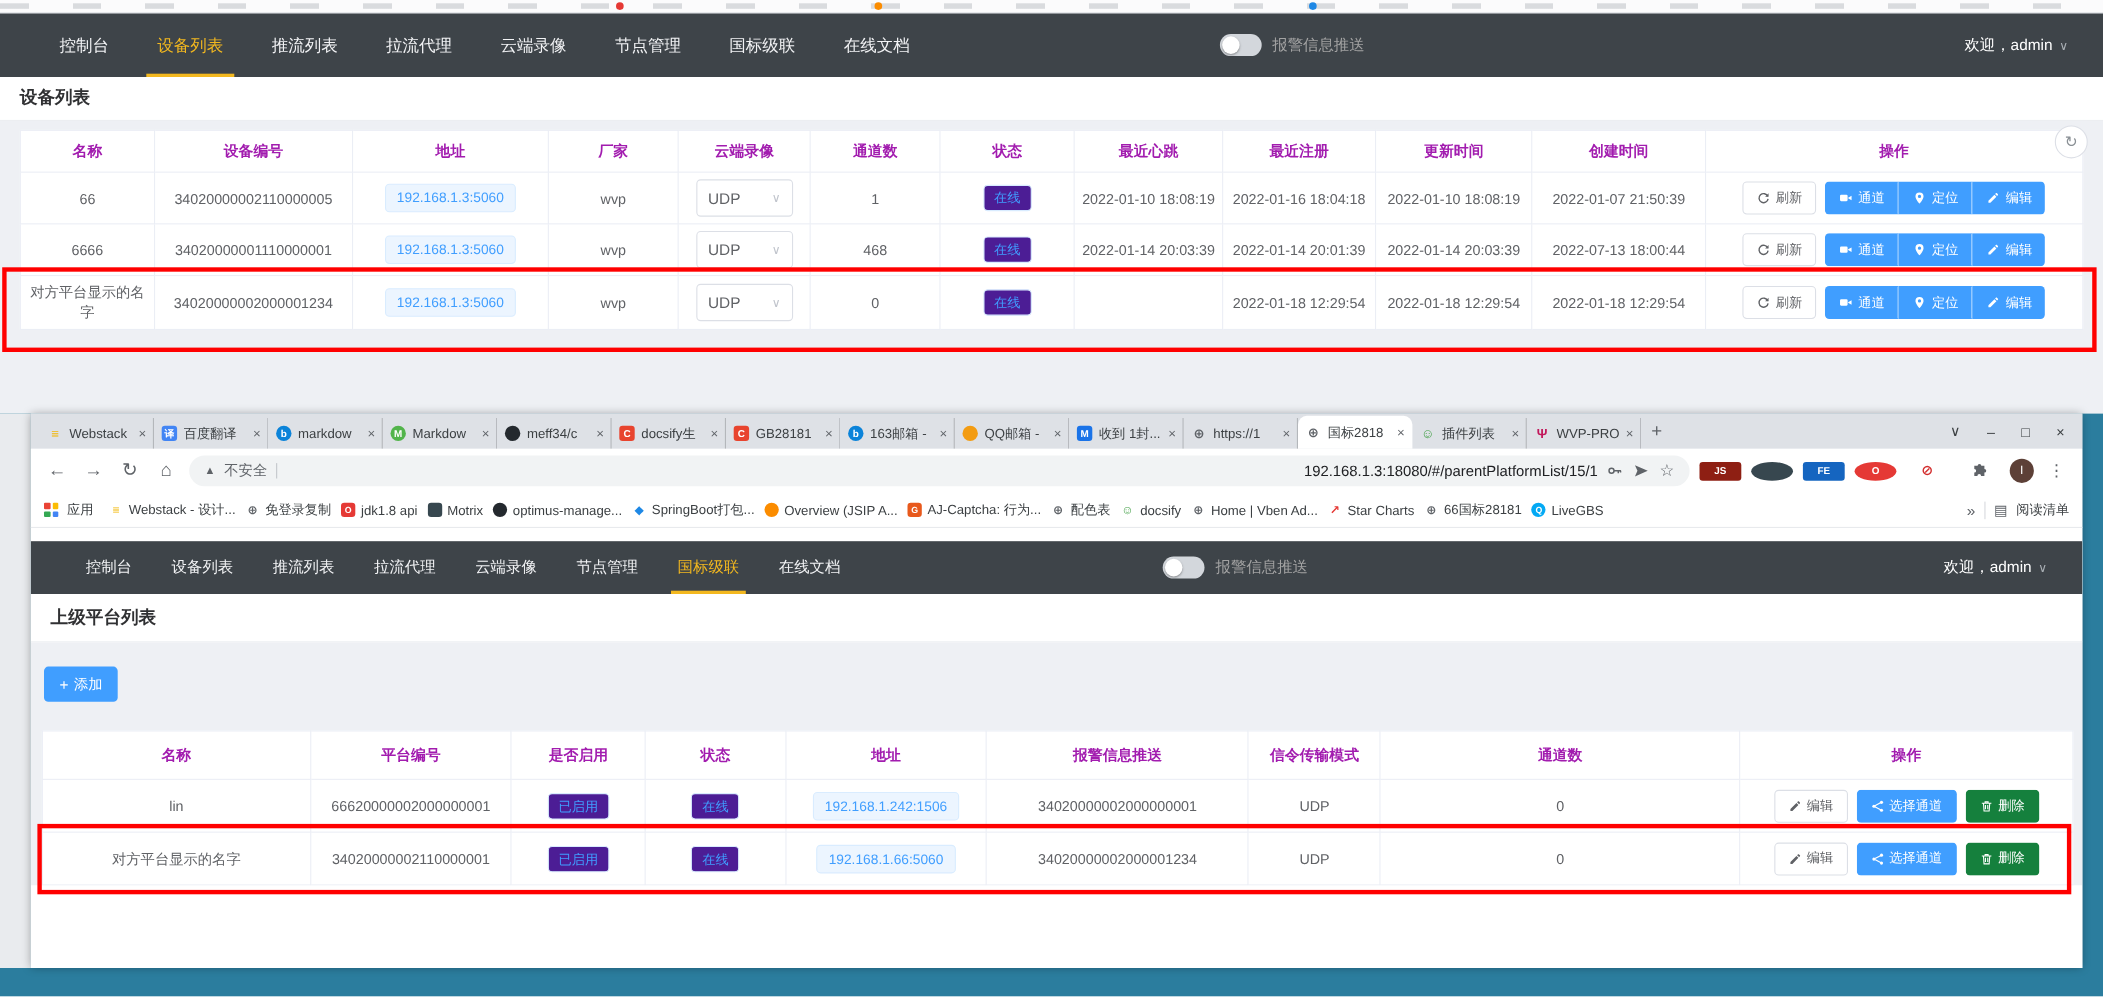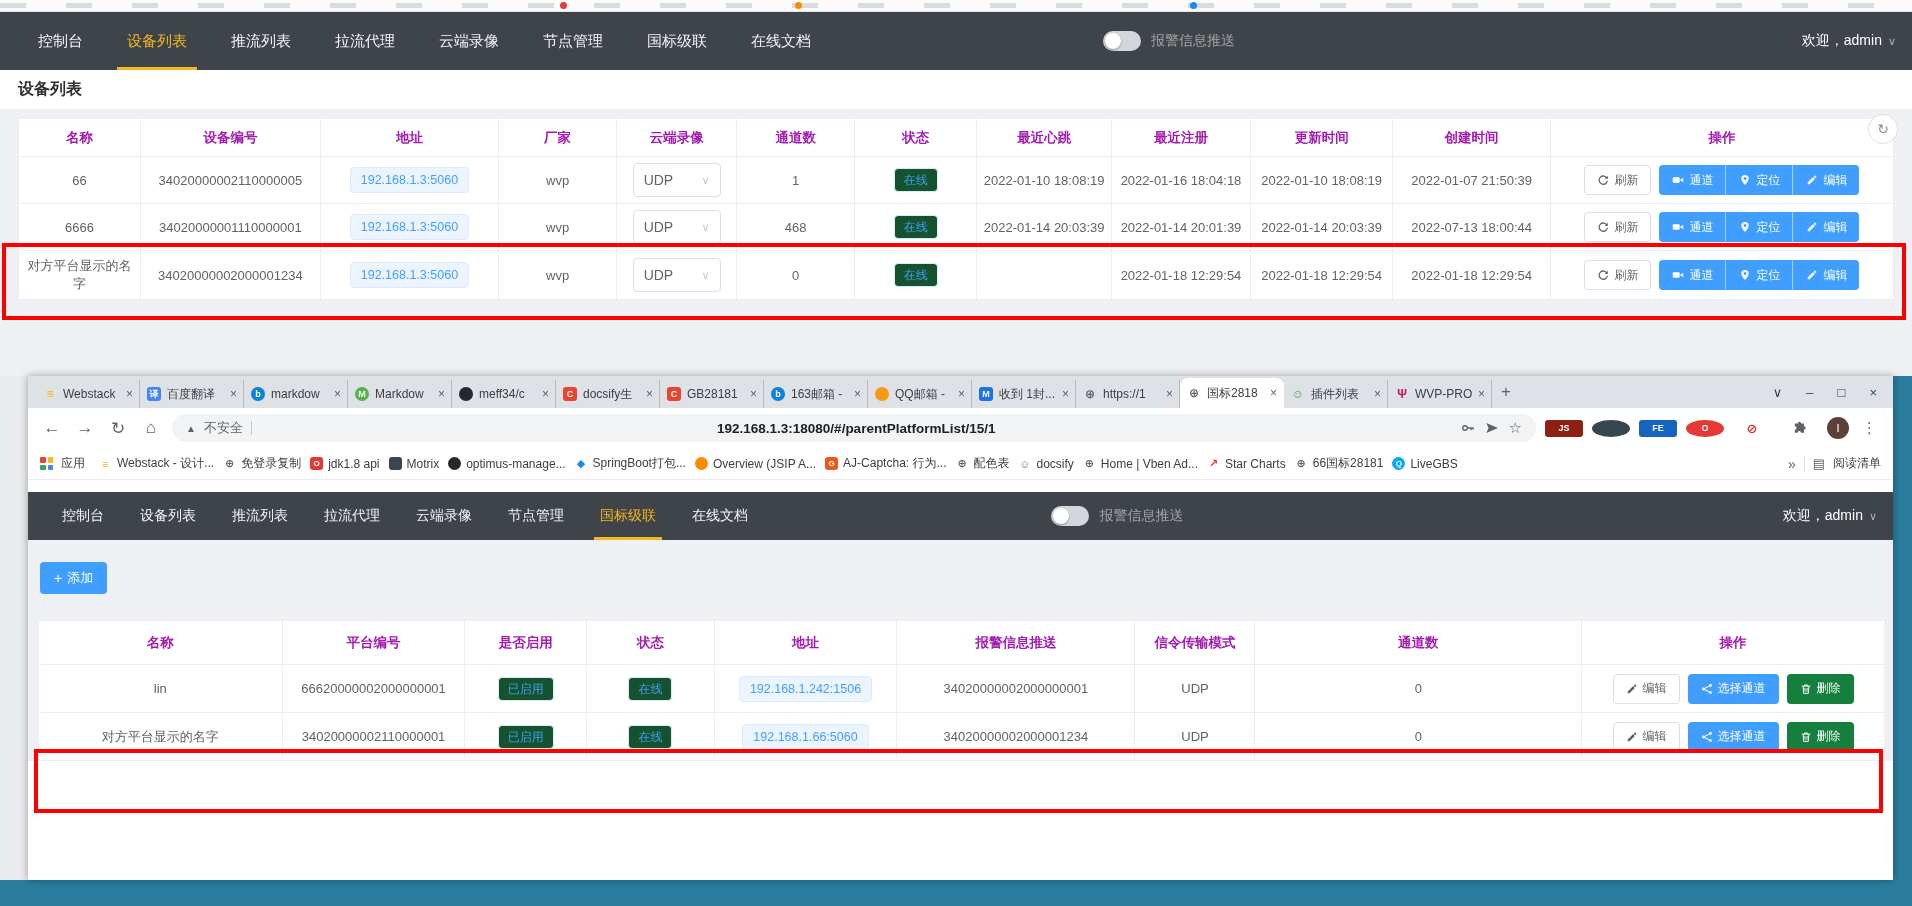--- a/index.html
+++ b/index.html
@@ -8,21 +8,21 @@
   .screen{position:relative;width:1912px;height:906px;overflow:hidden}
 
   
   .top-shot{position:absolute;left:0;top:0;width:1912px;height:376px;background:#eef0f4;overflow:hidden}
   .crop-strip{height:12px;background:#fbfbfc;border-bottom:1px solid #e4e6e9;position:relative;
     background-image:repeating-linear-gradient(90deg,#d9dbde 0 26px,transparent 26px 66px);
     background-size:100% 5px;background-repeat:no-repeat;background-position:0 3px}
   .dot{position:absolute;top:2px;width:7px;height:7px;border-radius:50%}
   .dot.red{left:560px;background:#e53935}.dot.orange{left:795px;background:#fb8c00}.dot.blue{left:1190px;background:#1e88e5}
 
-  .dark-nav{display:flex;align-items:stretch;background:#3e4449;padding:0 16px;height:58px}
+  .dark-nav{display:flex;align-items:stretch;background:#3e4449;padding:0 32px;height:58px}
   .dark-nav.small{height:48px}
   .nav-tab{display:flex;align-items:center;padding:0 22px;color:#f2f3f5;font-size:15px;position:relative;cursor:pointer;white-space:nowrap}
   .dark-nav.small .nav-tab{font-size:14px;padding:0 18px}
   .nav-tab.active{color:#f3b81f}
   .nav-tab.active::after{content:"";position:absolute;left:12px;right:12px;bottom:0;height:3px;background:#f3b81f}
   .sp1{flex:1}.sp2{flex:2.1}
   .toggle-wrap{display:flex;align-items:center;gap:10px}
   .toggle{width:38px;height:20px;border-radius:10px;background:#d3d7dc;position:relative;cursor:pointer;flex:none}
   .knob{position:absolute;left:2px;top:2px;width:16px;height:16px;border-radius:50%;background:#fff;box-shadow:0 1px 2px rgba(0,0,0,.35)}
   .toggle-label{color:#a3a3a3;font-size:14px;white-space:nowrap}
@@ -38,21 +38,21 @@
 
   .etable{border-collapse:collapse;background:#fff;table-layout:fixed;font-size:13px;color:#606266}
   .etable th,.etable td{border:1px solid #ebeef5;text-align:center;padding:6px;vertical-align:middle;overflow:hidden}
   .etable th{color:#a21caf;font-weight:600;font-size:13.5px;height:38px;background:#fff}
   #device-table{width:calc(100% - 36px);margin:0 18px}
   #device-table td{height:46px}
   #platform-table{width:100%}
   #platform-table th{height:44px}
   #platform-table td{height:48px}
 
-  .badge{display:inline-block;padding:2px 9px;font-size:12px;border-radius:4px;background:#14532d;border:1px solid #d9ecff;color:#409eff;line-height:1.5}
+  .badge{display:inline-block;padding:2px 9px;font-size:12px;border-radius:4px;background:#4c1d95;border:1px solid #d9ecff;color:#409eff;line-height:1.5}
   .pill{display:inline-block;padding:5px 10px;font-size:12.5px;border-radius:4px;background:#ecf5ff;border:1px solid #d9ecff;color:#409eff;cursor:pointer}
   .sel{display:inline-flex;width:88px;height:34px;border:1px solid #dcdfe6;border-radius:4px;align-items:center;justify-content:space-between;
     padding:0 10px;background:#fff;color:#606266;font-size:14px;cursor:pointer;margin:0 auto}
   .sel .caret{color:#c0c4cc;font-size:11px}
 
   .ops-wrap{display:flex;gap:8px;justify-content:center;align-items:center}
   .btn{display:inline-flex;align-items:center;gap:5px;font-size:12px;border-radius:4px;padding:0 12px;height:30px;cursor:pointer;
     border:1px solid transparent;white-space:nowrap;background:#fff;font-family:inherit}
   .btn.white{border-color:#dcdfe6;color:#606266}
   .btn.blue{background:#409eff;color:#fff}
@@ -83,21 +83,21 @@
   .tclose{color:#5f6368;font-size:12px;cursor:pointer}
   .newtab{width:28px;height:28px;margin-bottom:2px;font-size:17px;color:#5f6368;background:none;border:none;cursor:pointer}
   .win-controls{margin-left:auto;display:flex;align-items:center;gap:24px;padding:0 16px;height:100%;color:#3c4043;font-size:13px}
   .win-controls span{cursor:pointer}
 
   .toolbar{height:40px;background:#fff;display:flex;align-items:center;padding:0 12px;gap:9px;flex:none}
   .nav-ic{font-size:17px;color:#5f6368;width:24px;text-align:center;cursor:pointer}
   .omnibox{flex:1;max-width:1390px;height:28px;background:#f1f3f4;border-radius:14px;display:flex;align-items:center;padding:0 14px;gap:8px;font-size:13px;color:#5f6368;cursor:text}
   .warn{font-size:10px}
   .odiv{width:1px;height:14px;background:#c4c7cb}
-  .url{color:#202124;font-size:13.5px;flex:1;text-align:center;white-space:nowrap;overflow:hidden;font-weight:bold}
+  .url{color:#202124;font-size:13.5px;flex:1;text-align:right;white-space:nowrap;overflow:hidden;font-weight:normal}
   .oright{display:flex;gap:10px;align-items:center;margin-left:auto}
   .oright .star{font-size:15px;cursor:pointer}
   .ext-cluster{display:flex;gap:9px;align-items:center}
   .extic{width:38px;height:17px;display:inline-flex;align-items:center;justify-content:center;font-size:9px;font-weight:bold;border-radius:50%;cursor:pointer}
   .extic.square{border-radius:3px}
   .extic.plain{background:transparent}
   .avatar{width:22px;height:22px;border-radius:50%;background:#5d4037;color:#fff;display:flex;align-items:center;justify-content:center;font-size:11px;cursor:pointer}
   .kebab{color:#5f6368;font-size:15px;padding:0 4px;cursor:pointer}
 
   .bookmarks{height:32px;background:#fff;display:flex;align-items:center;gap:8px;padding:0 12px;font-size:12px;color:#3c4043;border-bottom:1px solid #e8eaed;flex:none;overflow:hidden}
@@ -579,20 +579,23 @@
             <div class="sp1"></div>
             <div class="toggle-wrap">
               <div class="toggle">
                 <span class="knob"></span>
               </div>
               <span class="toggle-label">报警信息推送</span>
             </div>
             <div class="sp2"></div>
             <div class="welcome">欢迎，admin<span class="caret">∨</span></div>
           </nav>
+        <div class="titlebar">
+          <h2>上级平台列表</h2>
+        </div>
         <div class="gray-zone">
           <button class="add-btn">
             <span class="plus">+</span>
             <span>添加</span>
           </button>
           <table class="etable" id="platform-table">
             <colgroup>
               <col style="width:13.2%">
                 <col style="width:9.9%">
                 <col style="width:6.6%">

